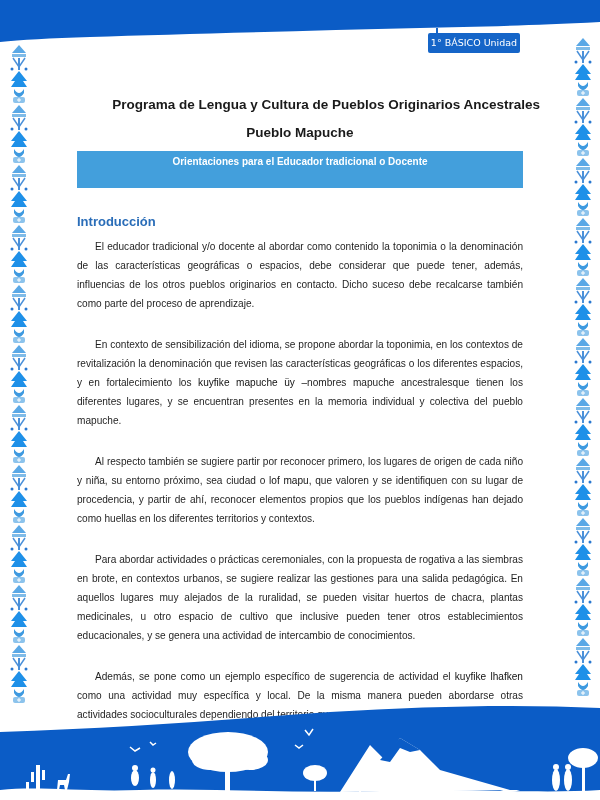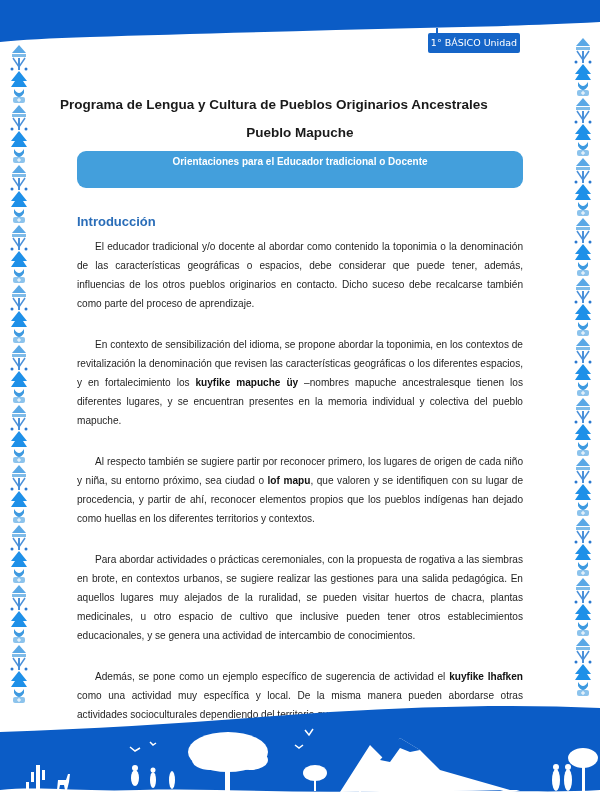--- a/index.html
+++ b/index.html
@@ -14,46 +14,45 @@
       position: absolute; left: 428px; top: 33px; width: 92px; height: 20px;
       background: #1565c8; color: #fff; border-radius: 2px;
       font-size: 10.5px; line-height: 20px; text-align: center;
       font-family: "DejaVu Sans", sans-serif; font-size: 9.5px;
     }
     .unit-badge-stem { position: absolute; left: 436px; top: 28px; width: 2px; height: 6px; background: #1565c8; }
     .border-left { position: absolute; left: 8px; top: 45px; width: 22px; height: 660px; }
     .border-right { position: absolute; left: 572px; top: 38px; width: 22px; height: 660px; }
 
     .doc-title {
-      position: absolute; left: 60px; top: 97px; width: 480px; text-align: left;
+      position: absolute; left: 60px; top: 97px; width: 480px; text-align: right;
       font-size: 13.5px; font-weight: bold; color: #1a1a1a;
     }
     .doc-subtitle {
       position: absolute; left: 60px; top: 125px; width: 480px; text-align: center;
       font-size: 13.5px; font-weight: bold; color: #1a1a1a;
     }
     .section-band {
       position: absolute; left: 77px; top: 151px; width: 446px; height: 37px;
       background: #439fdc;
-      border-radius: 9px;
     }
     .section-band-text {
       position: absolute; left: 0; top: 5px; width: 100%; text-align: center;
       color: #fff; font-weight: bold; font-size: 10px;
     }
     .intro-heading {
       position: absolute; left: 77px; top: 214px;
       font-size: 13px; font-weight: bold; color: #2a6db8; text-align: right;
     }
     .body-text {
       position: absolute; left: 77px; top: 237px; width: 446px;
       font-size: 10.1px; line-height: 19px; color: #1f1f1f;
     }
     .body-text p { margin: 0 0 15px 0; text-align: justify; text-indent: 18px; }
-    .body-text b { font-weight: bold; color: #111; }
+    .body-text b { font-weight: normal; color: #111; }
     .bottom-banner { position: absolute; left: 0; top: 690px; width: 600px; height: 110px; }
   </style>
 </head>
 <body>
 
 <svg class="top-banner" viewBox="0 0 600 48" preserveAspectRatio="none">
   <path d="M0,0 H600 V22 C520,26 470,27 420,28 C300,31 180,34 90,37 C50,38 20,40 0,42 Z" fill="#0b5cc6"></path>
 </svg>
 
 <div class="unit-badge-stem"></div>

